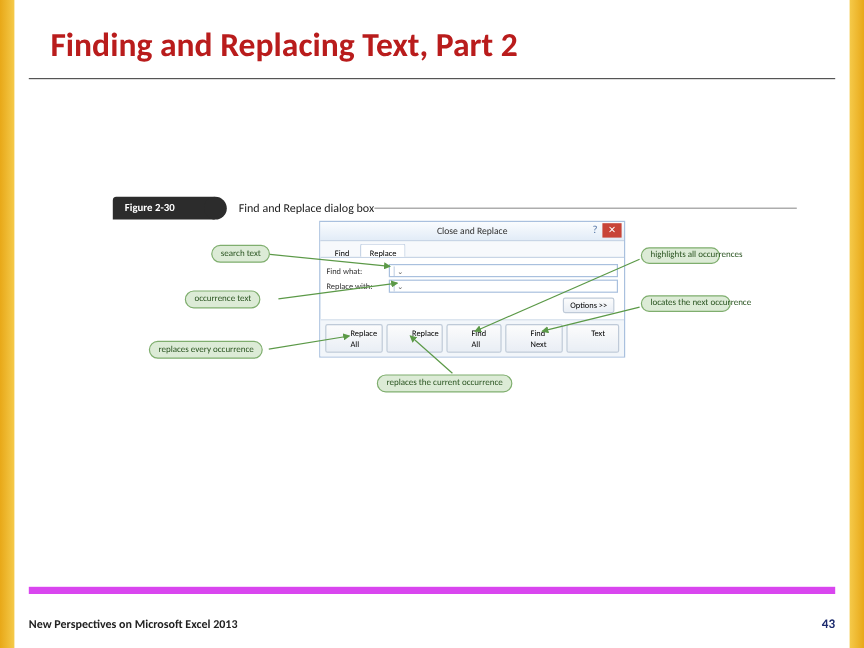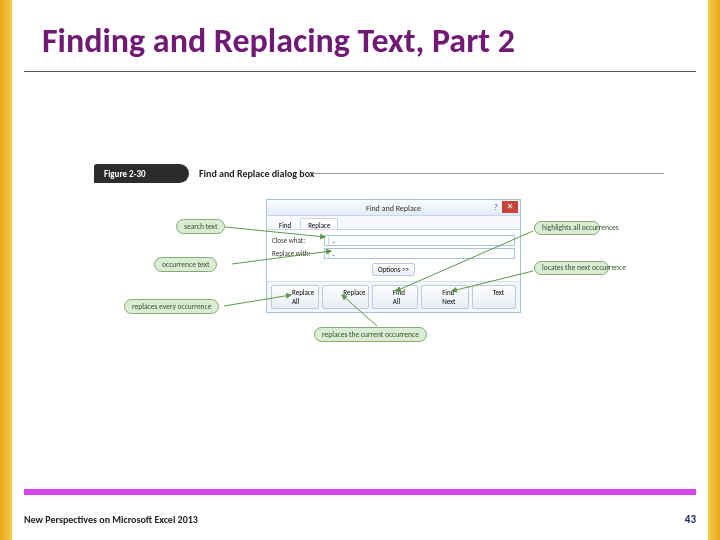--- a/index.html
+++ b/index.html
@@ -1,40 +1,40 @@
 <!DOCTYPE html>
 <html><head>
 <meta charset="utf-8">
 <style>
 *{box-sizing:border-box;margin:0;padding:0}
 body{width:720px;height:540px;font-family:Calibri,Arial,sans-serif;background:#fff;position:relative;overflow:hidden}
 .bar-l{position:absolute;left:0;top:0;width:12px;height:100%;background:linear-gradient(90deg,#e8a818,#f5ca4a)}
 .bar-r{position:absolute;right:0;top:0;width:12px;height:100%;background:linear-gradient(90deg,#f5ca4a,#e8a818)}
 .content{position:absolute;left:24px;right:24px;top:14px;bottom:14px}
-.title{font-size:34px;font-weight:700;color:#701a75;padding:6px 4px 10px 18px;border-bottom:1.5px solid #555}
+.title{font-size:28px;font-weight:700;color:#b91c1c;padding:6px 4px 10px 18px;border-bottom:1.5px solid #555}
 .fig{position:absolute;left:70px;top:150px;width:570px}
-.cap-row{display:flex;align-items:stretch;height:19px;margin-bottom:16px}
+.cap-row{display:flex;align-items:stretch;height:19px;margin-bottom:1px}
 .cap-dark{background:#2c2c2c;color:#fff;font-size:9px;font-weight:700;padding:0 10px;display:flex;align-items:center;border-radius:3px 0 0 0;width:85px}
 .cap-dot{width:19px;height:19px;border-radius:50%;background:#2c2c2c;margin-left:-9px;z-index:2}
-.cap-text{font-size:10px;font-weight:700;color:#222;padding-left:10px;display:flex;align-items:center}
+.cap-text{font-size:10px;font-weight:400;color:#222;padding-left:10px;display:flex;align-items:center}
 .cap-line{flex:1;border-bottom:1px solid #999;height:10px}
 .stage{position:relative;height:175px}
 .dlg{position:absolute;left:172px;top:0;width:255px;background:#fff;border:1px solid #a9c0de;font-size:8px}
 .dlg-t{height:16px;background:linear-gradient(#fafcfe,#e2ecf7);display:flex;align-items:center;justify-content:center;font-size:8px;color:#333;position:relative;border-bottom:1px solid #c8d5e6}
 .dlg-q{position:absolute;right:22px;top:1px;color:#5a7aa8;font-size:9px}
 .dlg-x{position:absolute;right:2px;top:1px;width:16px;height:12px;background:#c84438;color:#fff;font-size:8px;text-align:center;line-height:12px;font-family:Arial}
 .tabs{display:flex;height:14px;background:#f7f9fc;border-bottom:1px solid #c8d5e6;padding:2px 4px 0}
 .tab{font-size:7px;padding:2px 7px;border:1px solid transparent;border-bottom:none;margin-right:1px;border-radius:2px 2px 0 0}
 .tab.a{background:#fff;border-color:#c8d5e6}
 .frm{padding:3px 5px}
 .row{display:flex;align-items:center;margin:2px 0}
 .lbl{width:52px;font-size:7px;color:#333}
 .inp{flex:1;height:11px;border:1px solid #a9c0de;font-size:7px;padding:0 3px;background:#fff;display:flex;align-items:center}
 .dd{width:10px;text-align:center;color:#555;font-size:6px;border-left:1px solid #c8d5e6}
-.opt{text-align:center;padding:2px 3px}
+.opt{text-align:right;padding:2px 3px}
 .op-b{display:inline-block;font-size:7px;padding:1px 5px;border:1px solid #bfcad8;background:linear-gradient(#fcfcfc,#e9eef5);border-radius:2px}
 .btns{display:flex;justify-content:flex-end;gap:3px;padding:3px 4px;border-top:1px solid #d6e0ec;background:#f2f6fa}
 .btn{font-size:7px;padding:2px 20px;border:1px solid #bfcad8;background:linear-gradient(#fcfcfc,#e9eef5);border-radius:2px;min-width:42px;text-align:center}
 .pill{position:absolute;background:#dcebd6;border:1px solid #7fae6e;border-radius:9px;font-size:7.5px;color:#2b5522;padding:2px 7px;white-space:nowrap}
 svg.ov{position:absolute;left:0;top:0;pointer-events:none}
 .footer{position:absolute;left:24px;right:24px;bottom:14px;border-top:6px solid #d946ef;padding-top:18px;display:flex;justify-content:space-between;align-items:center}
 .foot{font-size:10px;font-weight:700;color:#222}
 .pg{font-size:11px;font-weight:700;color:#1c2a6e}
 </style>
 </head>
@@ -48,31 +48,31 @@
 <div class="cap-row">
 <div class="cap-dark">Figure 2-30</div>
 <div class="cap-dot"></div>
 <div class="cap-text">Find and Replace dialog box</div>
 <div class="cap-line"></div>
 </div>
 
 <div class="stage">
 <div class="dlg">
 <div class="dlg-t">
-<span>Find and Replace</span>
+<span>Close and Replace</span>
 <span class="dlg-q">?</span>
 <span class="dlg-x">✕</span>
 </div>
 <div class="tabs">
 <div class="tab">Find</div>
 <div class="tab a">Replace</div>
 </div>
 <div class="frm">
 <div class="row">
-<div class="lbl">Close what:</div>
+<div class="lbl">Find what:</div>
 <div class="inp">
                 <span class="dd">⌄</span>
               </div>
 </div>
 <div class="row">
 <div class="lbl">Replace with:</div>
 <div class="inp">
                 <span class="dd">⌄</span>
               </div>
 </div>

